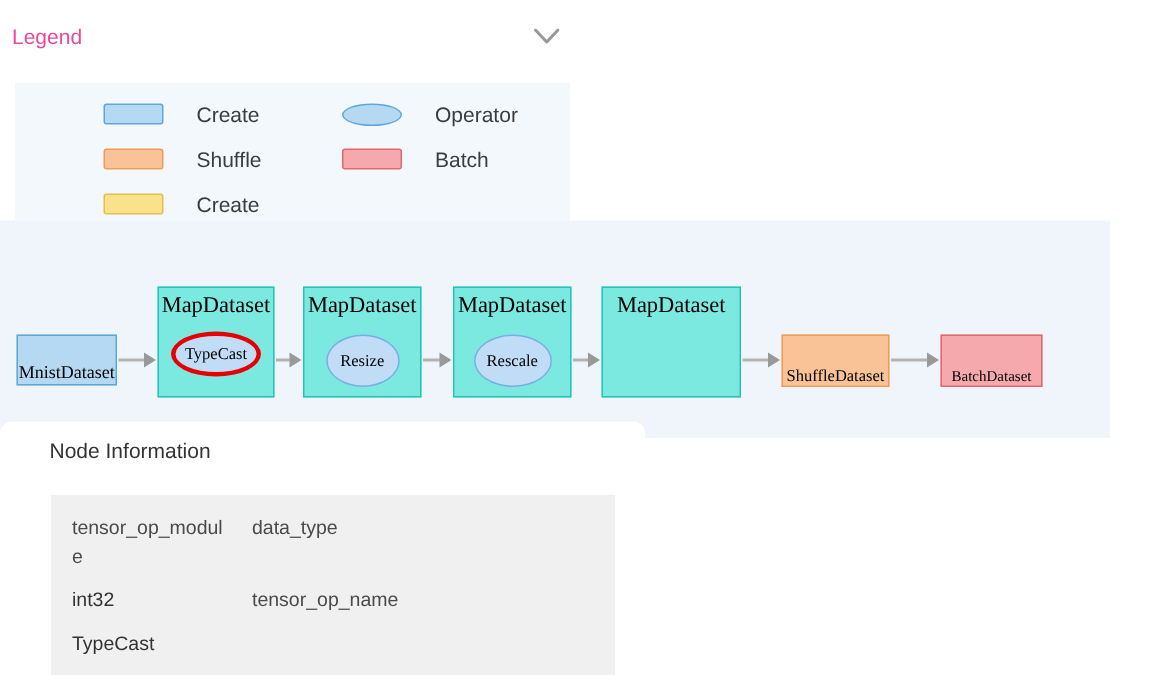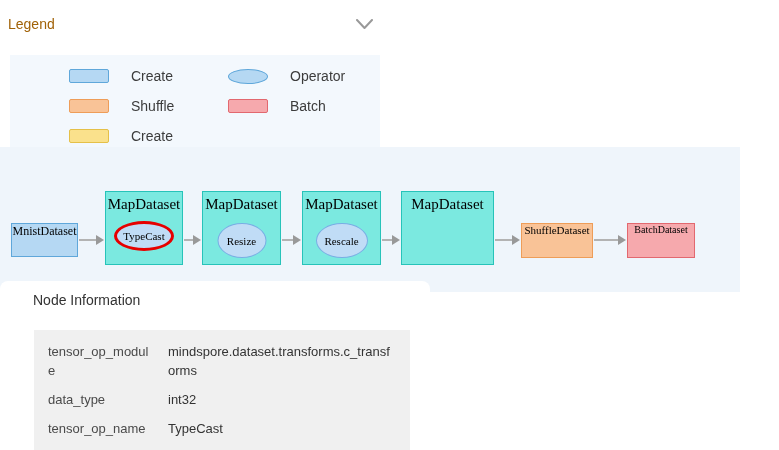--- a/index.html
+++ b/index.html
@@ -6,21 +6,21 @@
   html, body { background: #fff; }
   body { font-family: "Liberation Sans", sans-serif; }
   .screen {
     position: relative; width: 779px; height: 450px;
     background: #ffffff; overflow: hidden;
   }
 
   
   .legend-header-title {
     position: absolute; left: 8px; top: 15px;
-    font-size: 14px; color: #a16207; line-height: 18px;
+    font-size: 14px; color: #ec4899; line-height: 18px;
   }
   .chevron { position: absolute; left: 356px; top: 19px; width: 17px; height: 11px; cursor: pointer; }
   .chevron svg { display: block; }
 
   
   .legend-panel {
     position: absolute; left: 10px; top: 55px; width: 370px; height: 92px;
     background: #f3f8fd;
     display: grid; grid-template-columns: 159px auto;
     grid-auto-rows: 30px; align-items: center;
@@ -41,21 +41,21 @@
   .sw-repeat  { background: #fae18c; border: 1px solid #e5c048; }
 
   
   .graph-area {
     position: absolute; left: 0; top: 147px; width: 740px; height: 145px;
     background: #eff5fb;
   }
   .graph-node { position: absolute; font-family: "Liberation Serif", serif; }
   .node-rect {
     text-align: center; font-size: 12px; color: #000;
-    display: flex; align-items: flex-start; justify-content: center;
+    display: flex; align-items: flex-end; justify-content: center;
   }
   .node-create  { background: #b5d8f3; border: 1px solid #5fa7da; }
   .node-shuffle { background: #f9c397; border: 1px solid #ee9d58; }
   .node-batch   { background: #f6a9ad; border: 1px solid #e2686f; }
 
   .map-box {
     background: #7be9e0; border: 1px solid #27c3b9;
     text-align: center;
   }
   .map-title {
@@ -198,21 +198,20 @@
     <div class="flow-arrow" style="left:594px; top:87px; width:32px;">
       <span class="arrow-line"></span>
         <span class="arrow-head"></span>
     </div>
   </div>
 
   <div class="node-info-panel">
     <div class="node-info-title">Node Information</div>
     <div class="info-table">
       <span class="info-key">tensor_op_module</span>
-      <span class="info-value">mindspore.dataset.transforms.c_transforms</span>
       <span class="info-key">data_type</span>
       <span class="info-value">int32</span>
       <span class="info-key">tensor_op_name</span>
       <span class="info-value">TypeCast</span>
     </div>
   </div>
 
 </div>
 
 </body></html>

